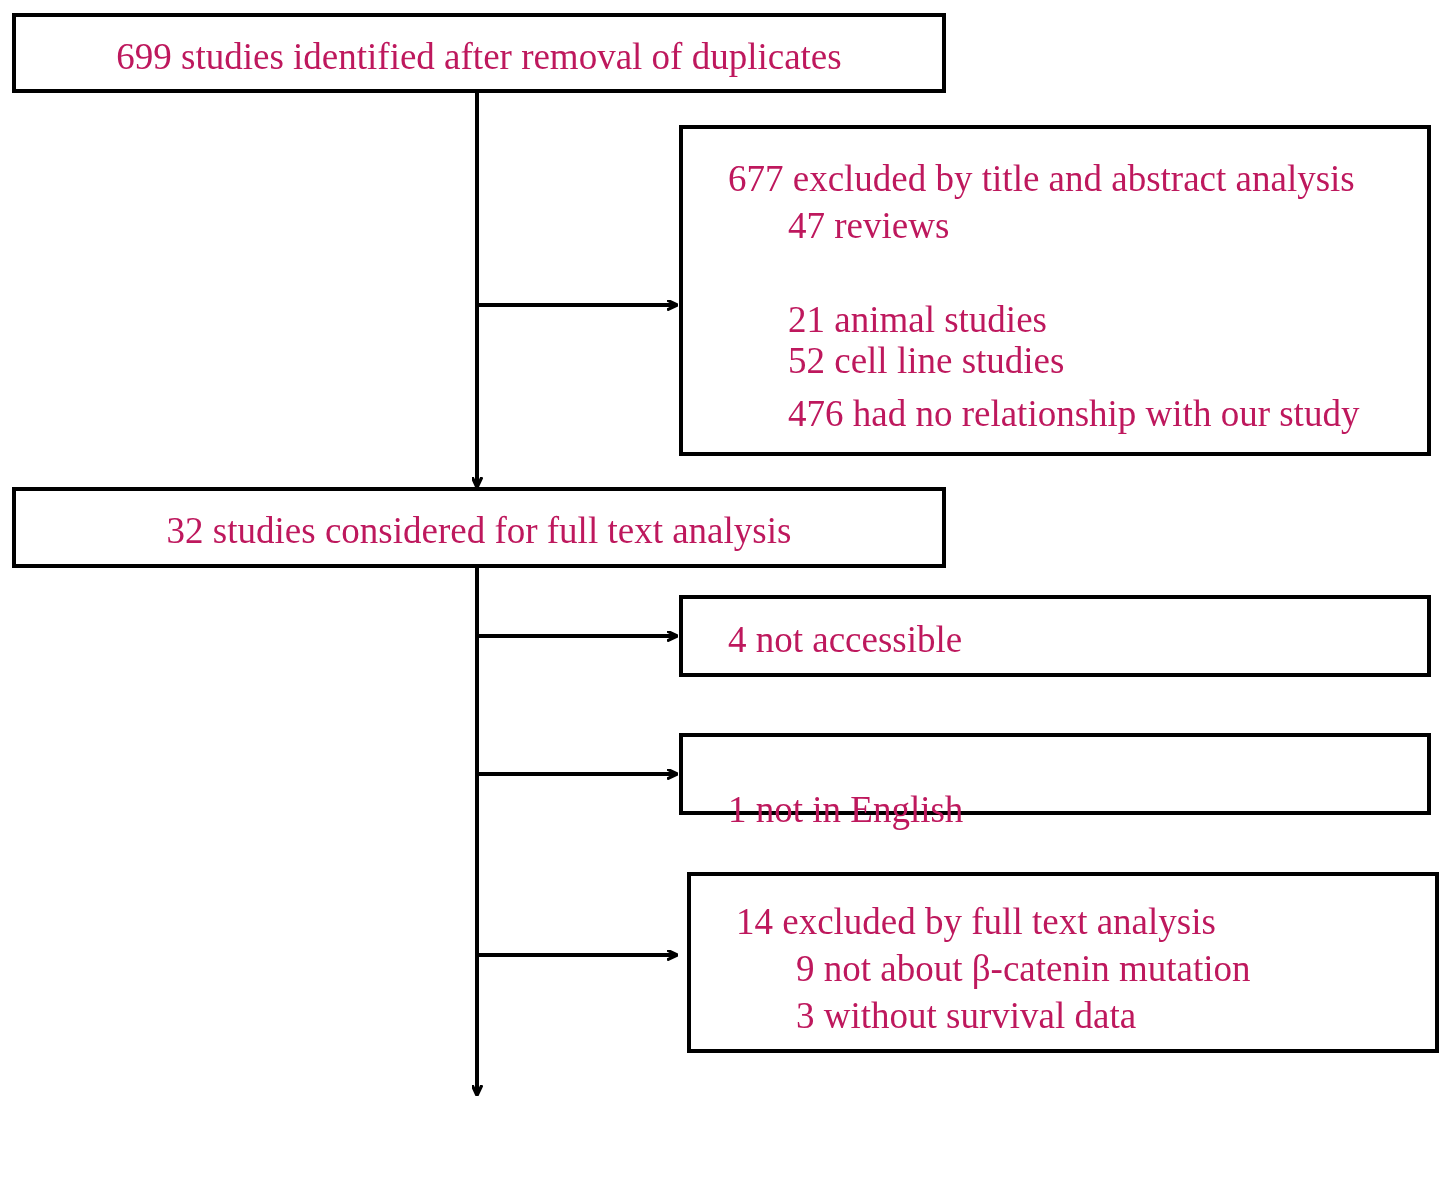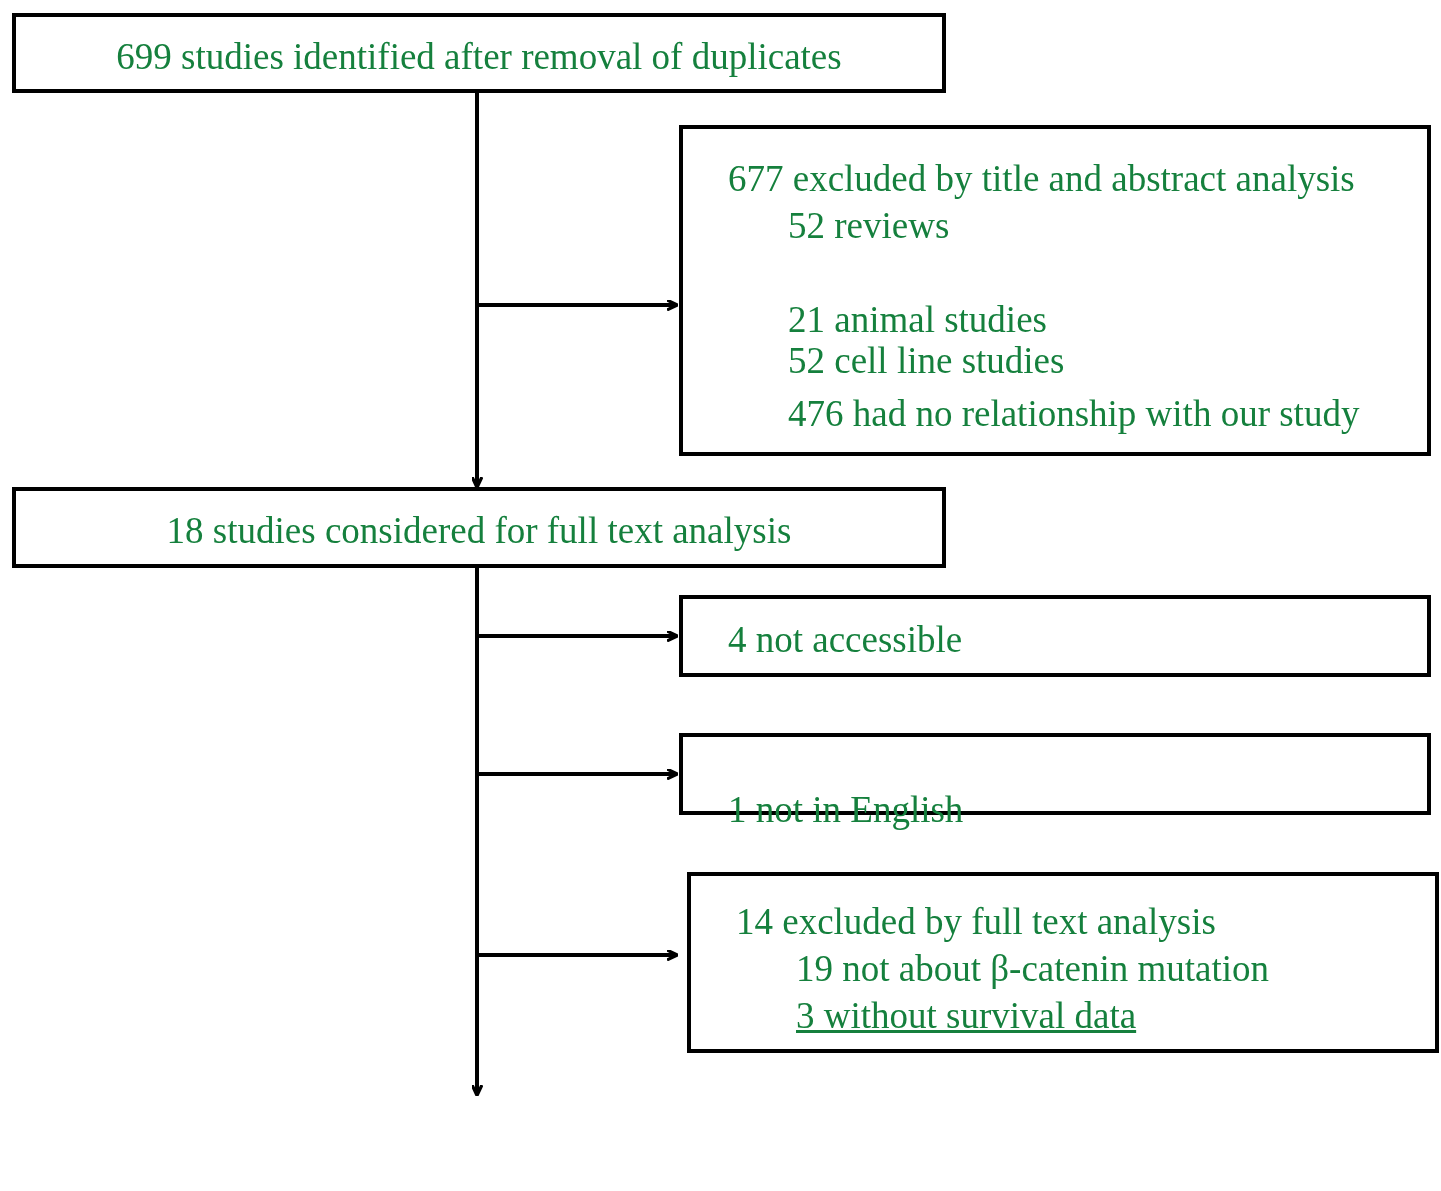--- a/index.html
+++ b/index.html
@@ -20,21 +20,21 @@
     position: absolute;
     box-sizing: border-box;
     border: 4px solid #000000;
     background: #ffffff;
   }
   .node-text {
     position: absolute;
     font-size: 37px;
     line-height: 47px;
     white-space: pre;
-    color: #15803d;
+    color: #be185d;
   }
   
   .centered {
     left: 0;
     right: 0;
     text-align: center;
   }
   .indent {
     padding-left: 60px;
   }
@@ -72,38 +72,38 @@
 
     <line x1="477" y1="955" x2="677" y2="955" stroke="#000000" stroke-width="4" marker-end="url(#arrow)"></line>
   </svg>
 
   <div class="node" style="left:12px; top:13px; width:934px; height:80px;">
     <span class="node-text centered" style="top:16px;">699 studies identified after removal of duplicates</span>
   </div>
 
   <div class="node" style="left:679px; top:125px; width:752px; height:331px;padding-left:15px;">
     <span class="node-text" style="left:45px; top:26px;">677 excluded by title and abstract analysis</span>
-    <span class="node-text indent" style="left:45px; top:73px;">52 reviews</span>
+    <span class="node-text indent" style="left:45px; top:73px;">47 reviews</span>
     <span class="node-text indent" style="left:45px; top:167px;">21 animal studies</span>
     <span class="node-text indent" style="left:45px; top:208px;">52 cell line studies</span>
     <span class="node-text indent" style="left:45px; top:261px;">476 had no relationship with our study</span>
   </div>
 
   <div class="node" style="left:12px; top:487px; width:934px; height:81px;">
-    <span class="node-text centered" style="top:16px;">18 studies considered for full text analysis</span>
+    <span class="node-text centered" style="top:16px;">32 studies considered for full text analysis</span>
   </div>
 
   <div class="node" style="left:679px; top:595px; width:752px; height:82px;">
     <span class="node-text" style="left:45px; top:17px;">4 not accessible</span>
   </div>
 
   <div class="node" style="left:679px; top:733px; width:752px; height:82px;">
     <span class="node-text" style="left:45px; top:17px;margin-top:32px;">1 not in English</span>
   </div>
 
   <div class="node" style="left:679px; top:872px; width:752px; height:181px;margin-left:8px;">
     <span class="node-text" style="left:45px; top:22px;">14 excluded by full text analysis</span>
-    <span class="node-text indent" style="left:45px; top:69px;">19 not about β-catenin mutation</span>
-    <span class="node-text indent" style="left:45px; top:116px;text-decoration:underline;">3 without survival data</span>
+    <span class="node-text indent" style="left:45px; top:69px;">9 not about β-catenin mutation</span>
+    <span class="node-text indent" style="left:45px; top:116px;">3 without survival data</span>
   </div>
 
 
 </div>
 
 </body></html>

